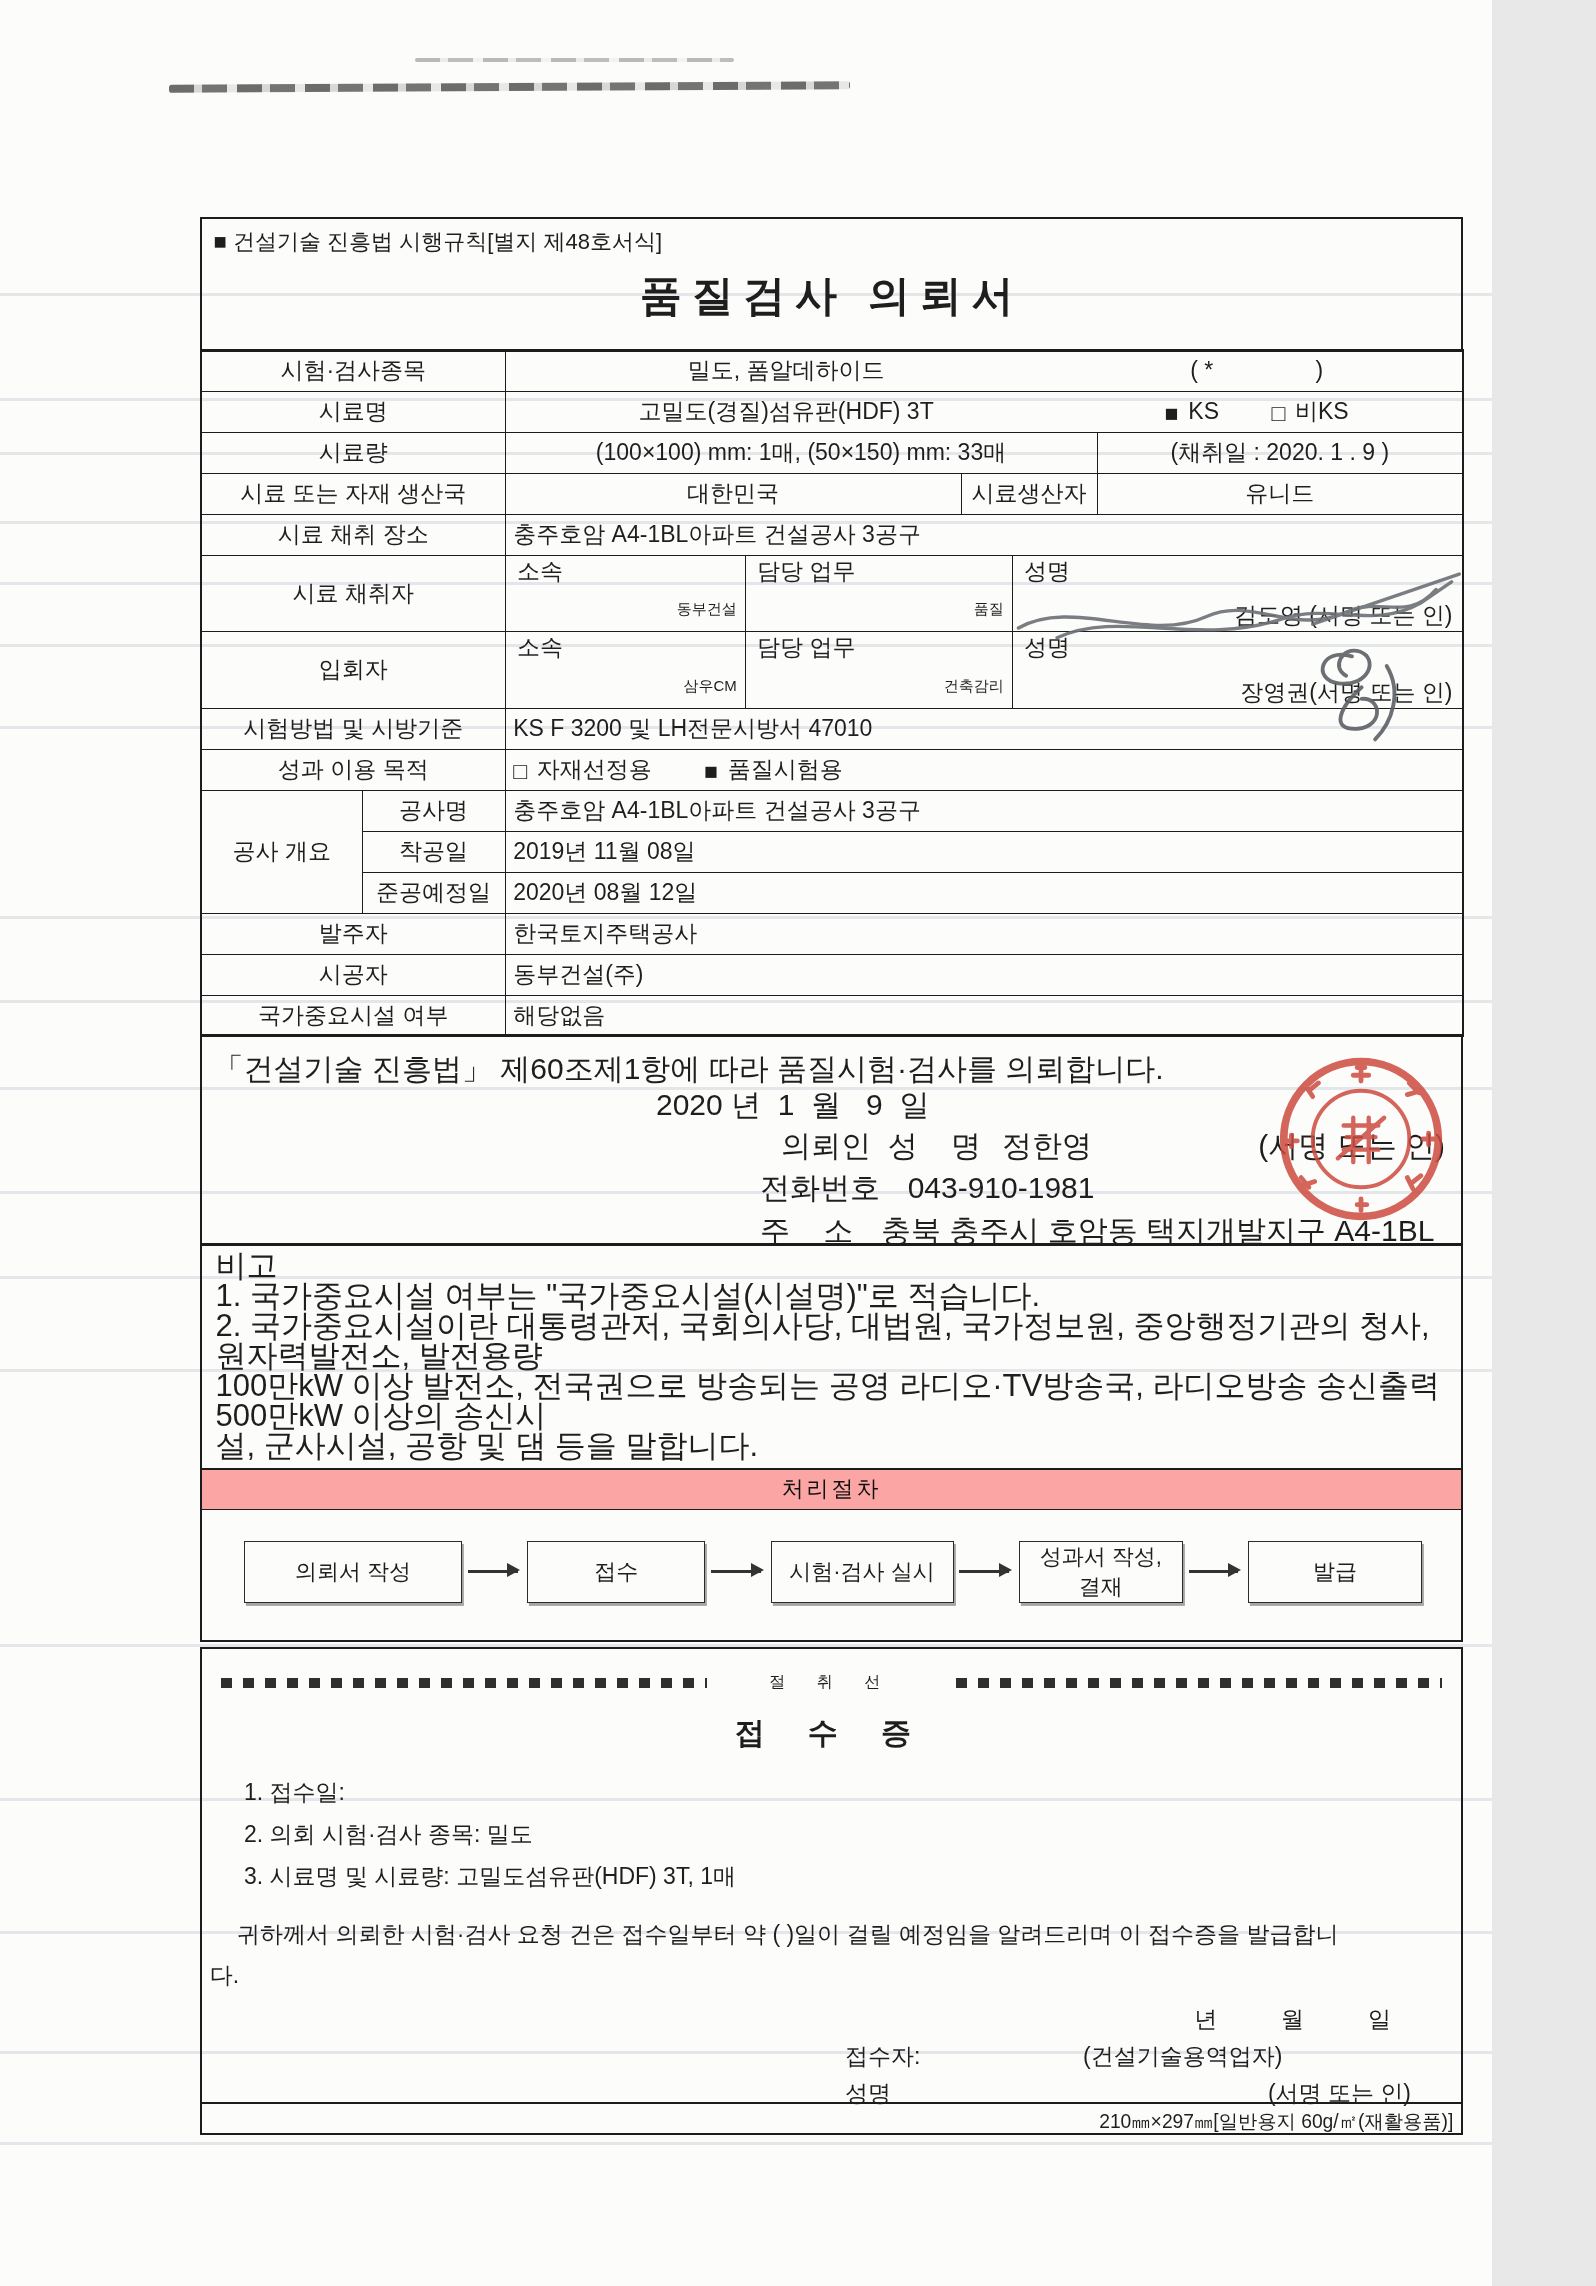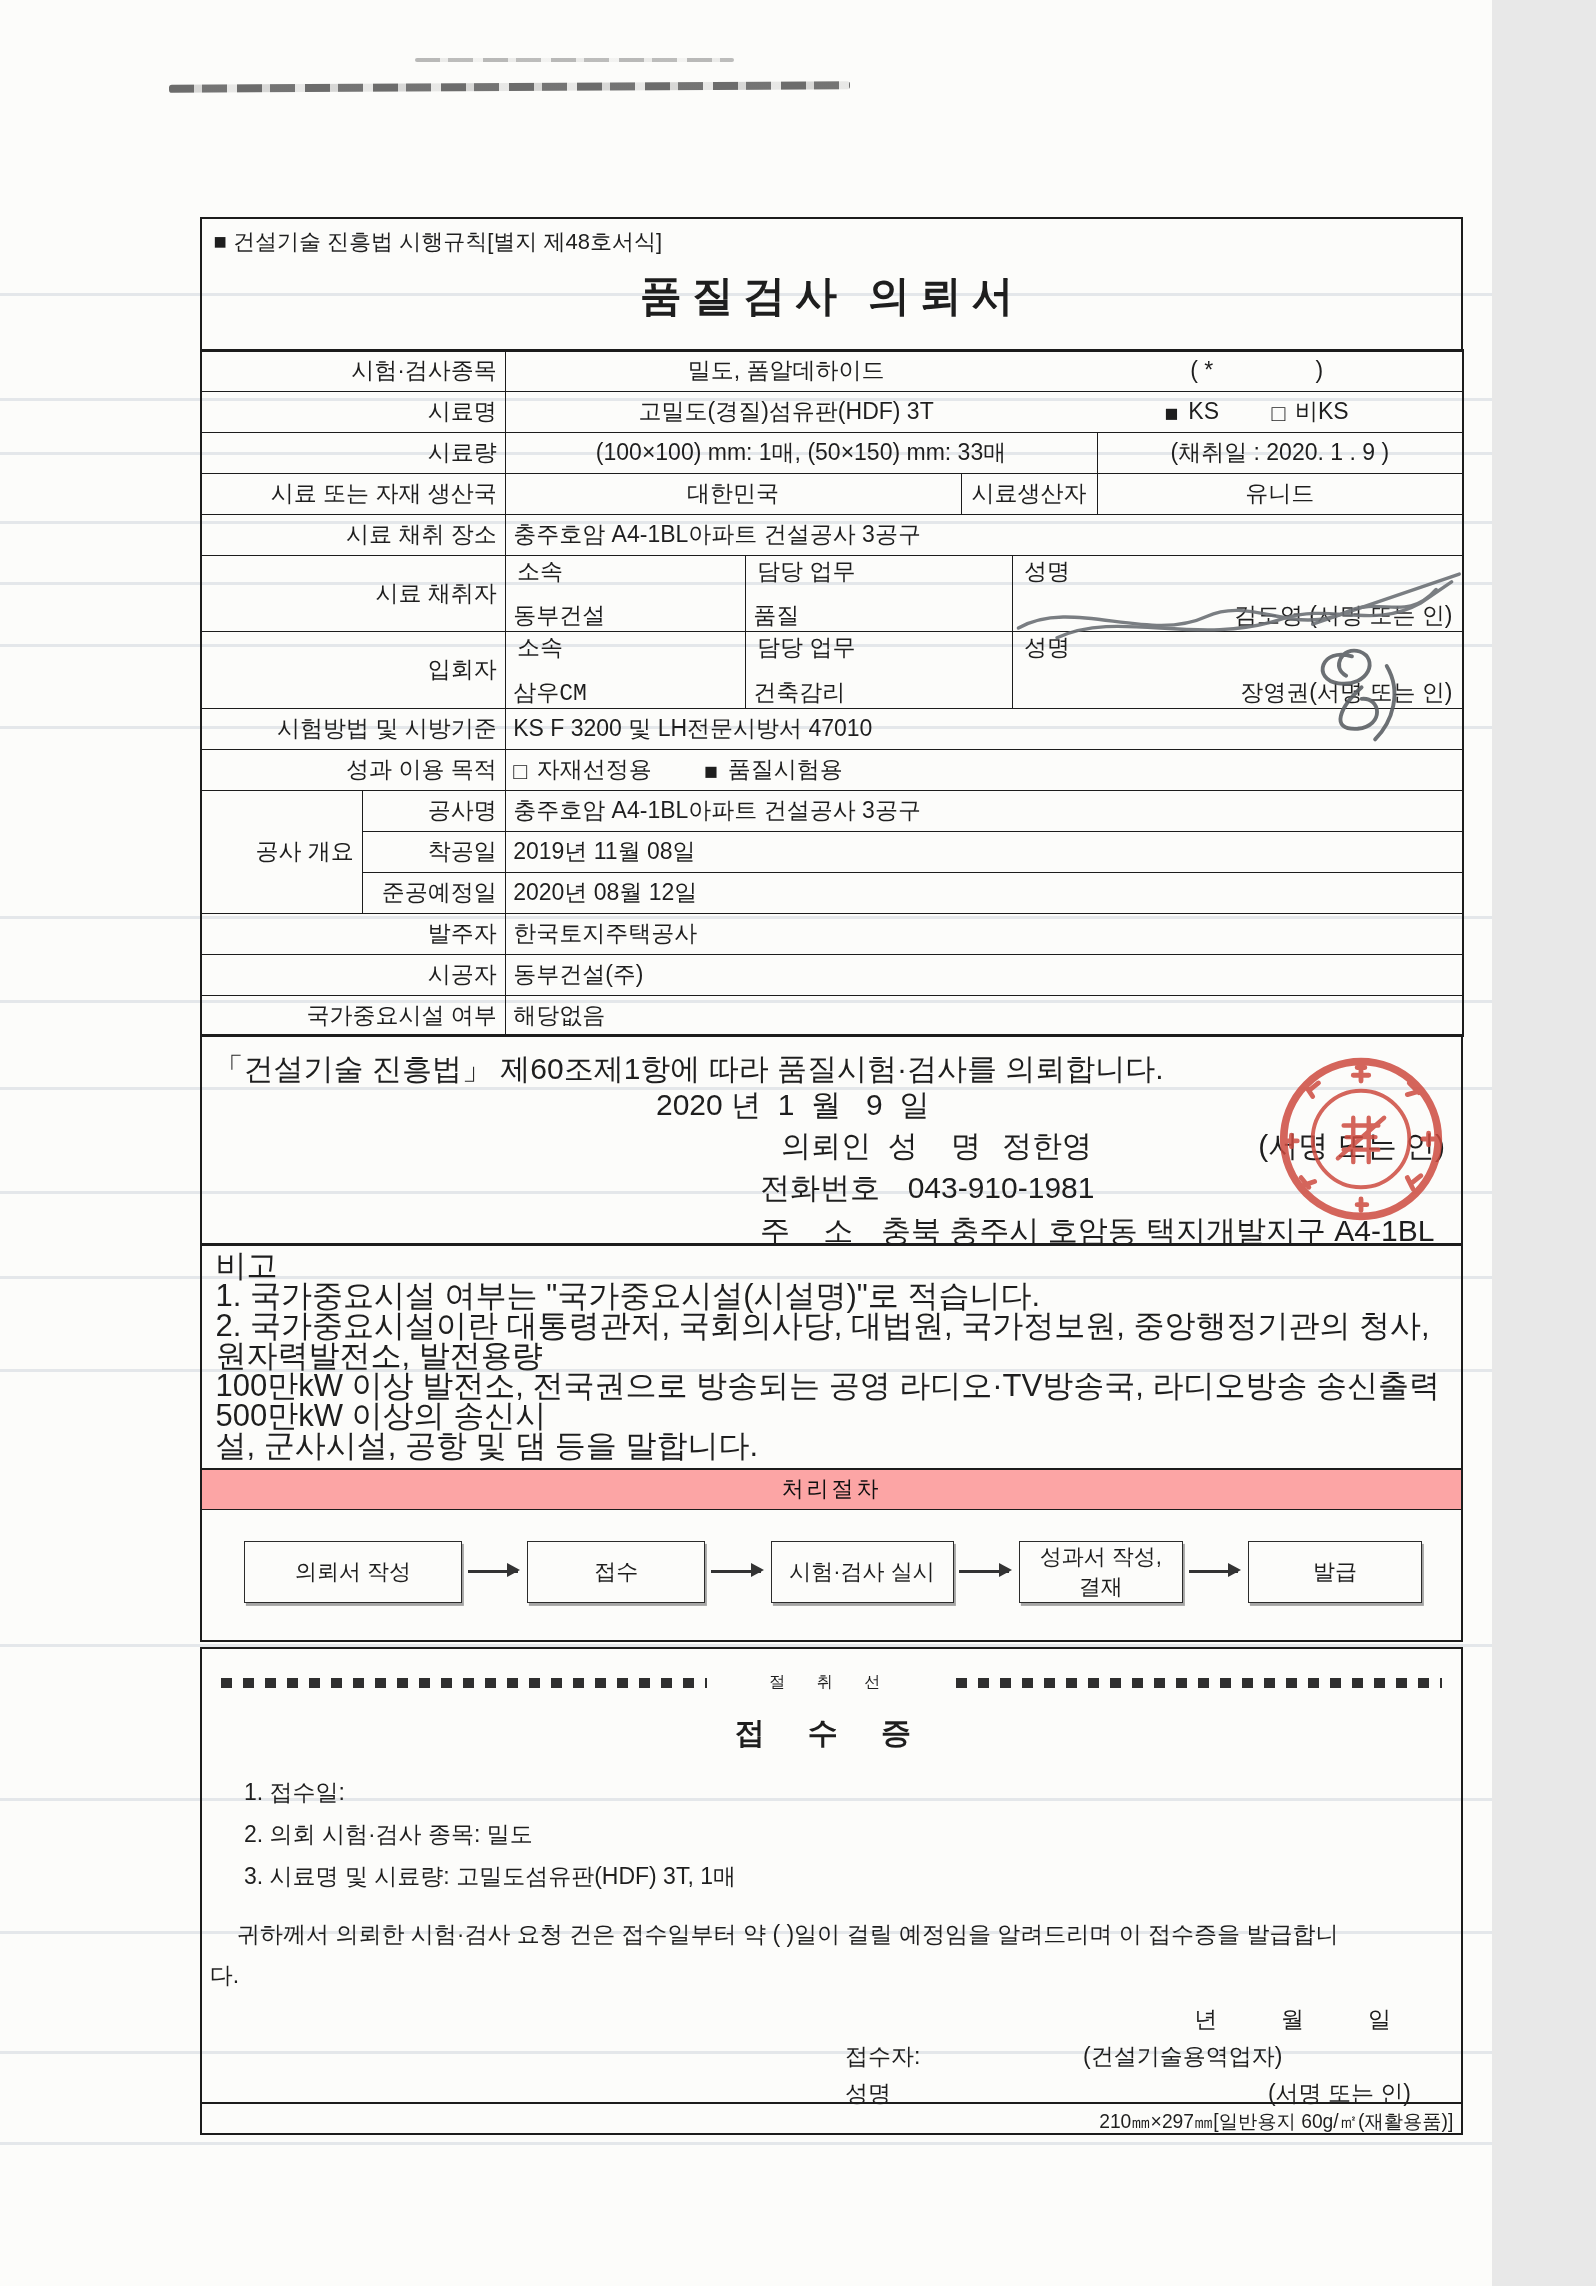--- a/index.html
+++ b/index.html
@@ -22,34 +22,34 @@
   
   #title-box { height:135px; padding:7.7px 11.6px; }
   .form-ref { font-size:22px; }
   .doc-title { text-align:center; font-size:42px; font-weight:bold; letter-spacing:9.7px; margin-top:11.6px; }
 
   
   table.main { border-collapse:collapse; width:1263px; margin-top:-2.9px; table-layout:fixed;
                border:2.9px solid #1c1c1c; }
   table.main td { border:1.9px solid #1c1c1c; font-size:23px; padding:0 7.7px; height:41px;
                   box-sizing:border-box; overflow:hidden; }
-  td.lbl { text-align:right; padding-left:13.5px; }
+  td.lbl { text-align:center; padding-left:13.5px; }
   td.ctr, .ctr { text-align:center; }
   td.lft { text-align:left; padding-left:21px; }
   td.dbl { height:81px; }
   .split { display:flex; align-items:center; width:100%; }
   .split-main { width:58%; text-align:center; }
   .split-side { width:42%; text-align:center; }
   .pre { white-space:pre; }
   .cb { display:inline-block; font-size:23px; line-height:1; vertical-align:-1.9px; }
   .cb-gap { margin-left:46px; }
   .cb + span { margin-left:9.7px; }
   .person-cell { vertical-align:top; padding:5.8px 9.7px; }
   .person-cell .cap { display:block; font-size:23px; text-align:left; padding-left:3.9px; }
-  .person-cell .val { display:block; text-align:left; margin-top:13.5px; font-size:23px;font-family:Liberation Mono, monospace; }
+  .person-cell .val { display:block; text-align:right; margin-top:13.5px; font-size:15px; }
   .person-cell .val-name { display:block; text-align:right; margin-top:13.5px; font-size:23px; padding-right:1.9px; }
 
   
   #decl-box { height:212px; margin-top:-2.9px; font-size:30px; line-height:29px; position:relative; }
   .decl-1 { padding:17.4px 0 0 11.6px; }
   .decl-date { margin-top:7.7px; padding-left:454px; }
   .decl-row { display:flex; margin-top:11.6px; padding-left:579px; padding-right:16px; }
   .decl-name { margin-left:21px; }
   .decl-sign { margin-left:auto; }
   .decl-phone, .decl-addr { margin-top:13.5px; padding-left:558px; }

